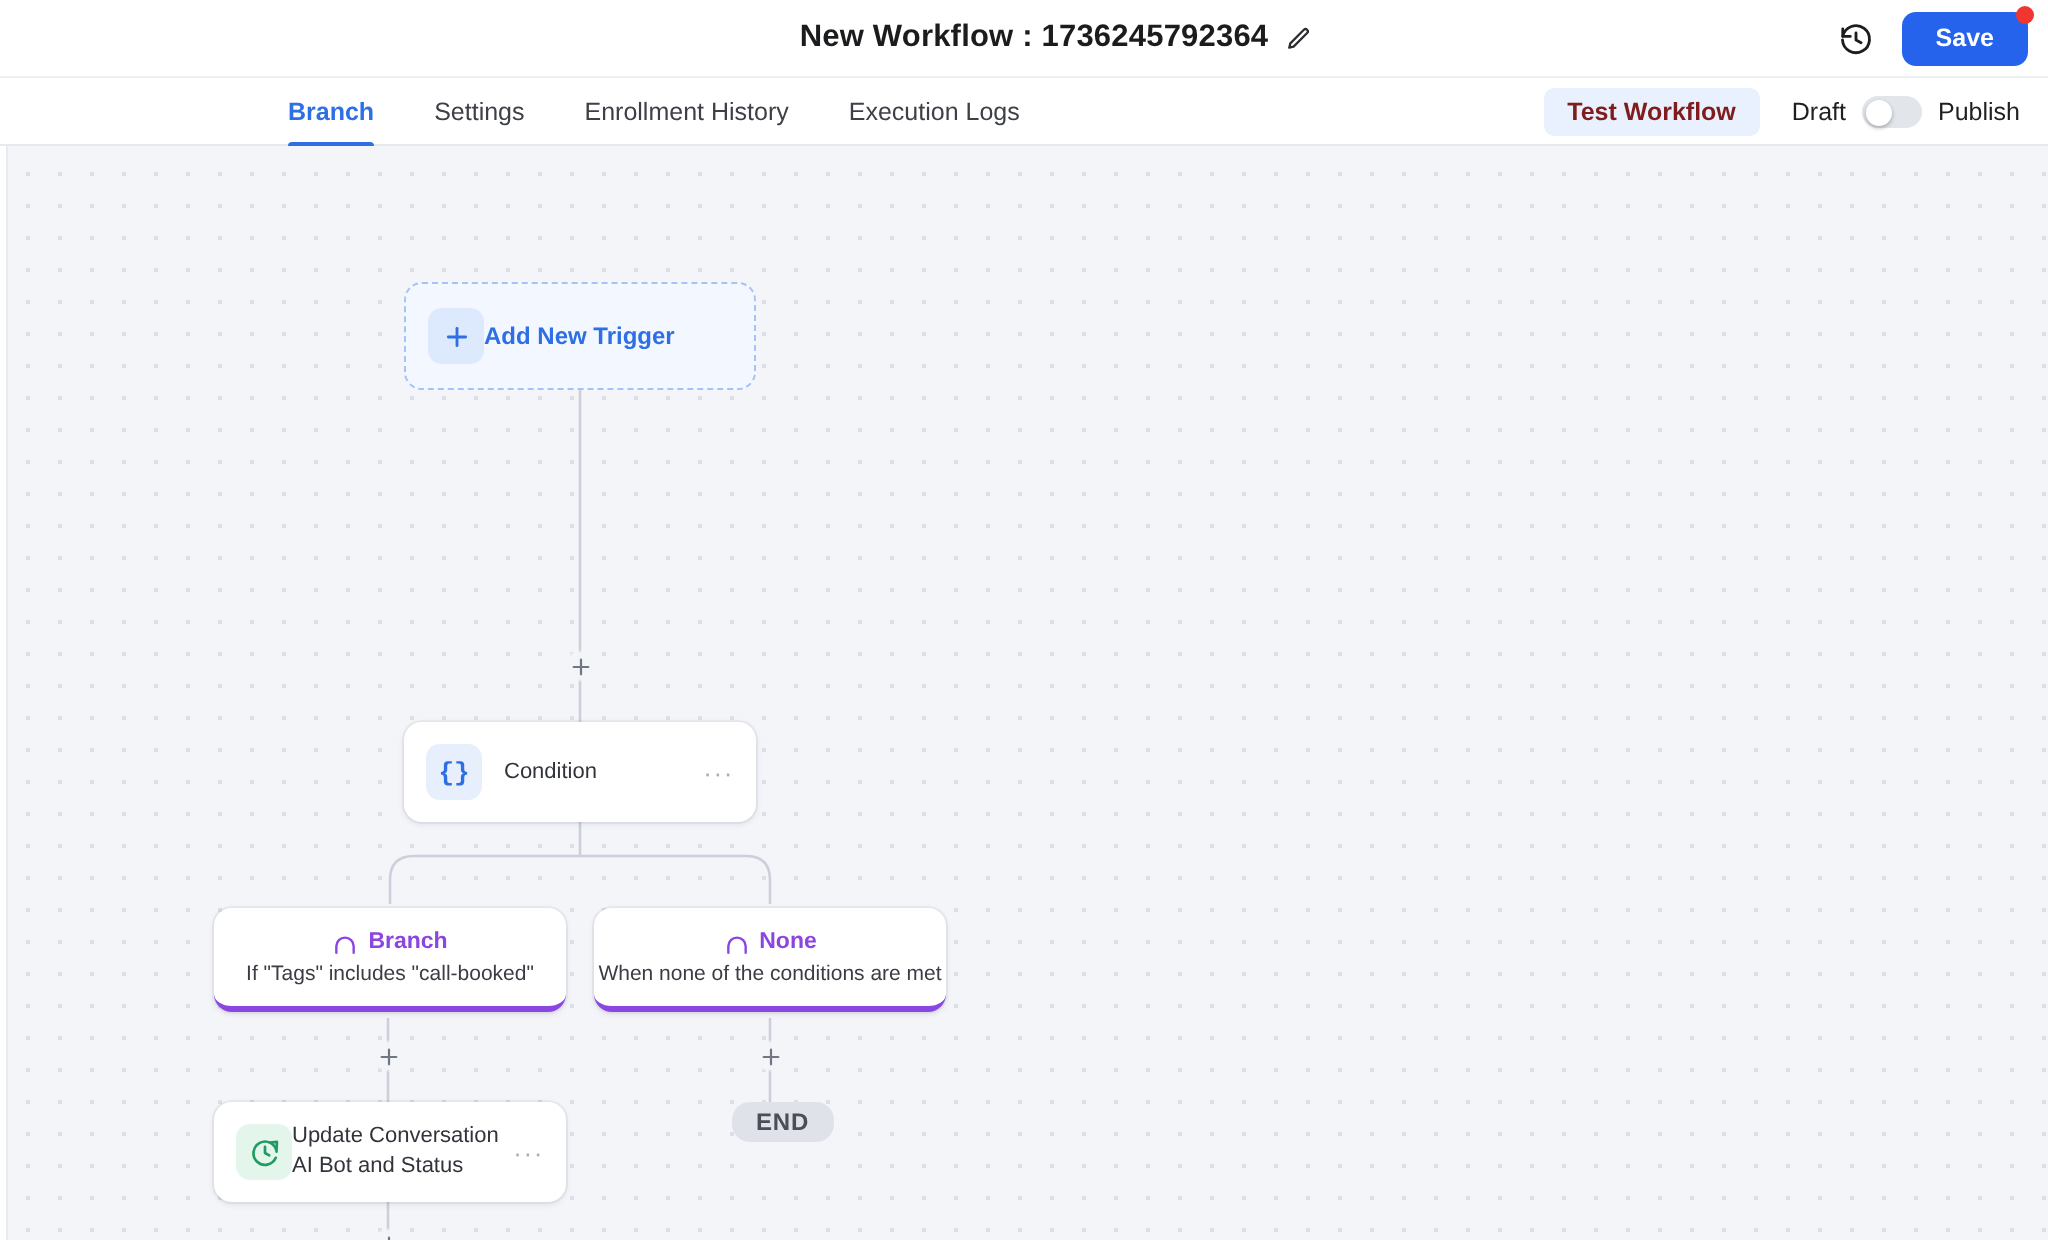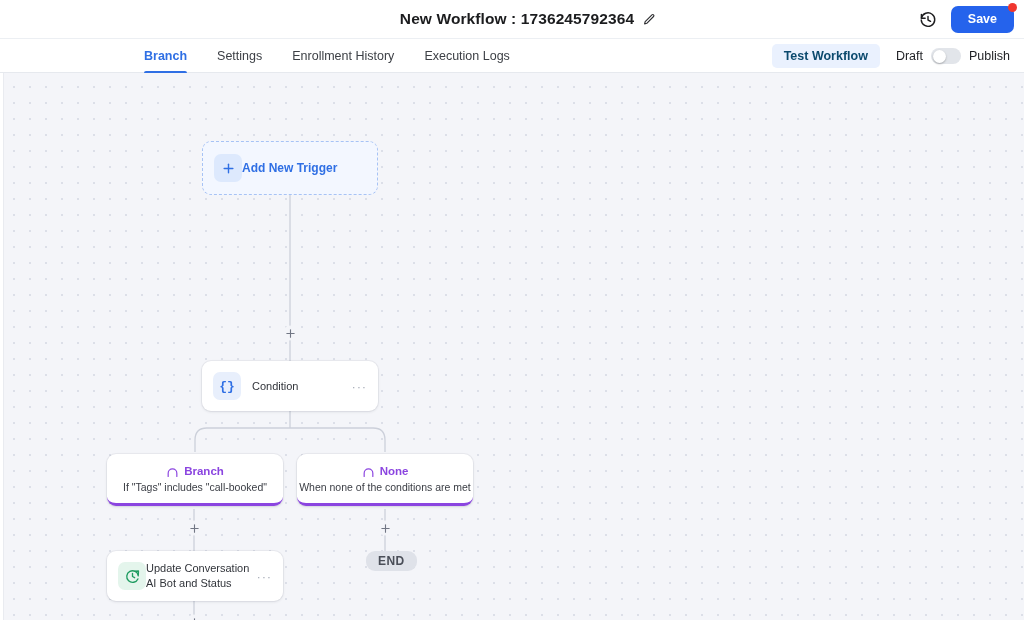--- a/index.html
+++ b/index.html
@@ -59,21 +59,21 @@
   .tab.active { color: #2f6fe4; font-weight: 600; }
   .tab.active::after {
     content: ""; position: absolute; left: 0; right: 0; bottom: 0;
     height: 2.5px; background: #2f6fe4; border-radius: 2px 2px 0 0;
   }
   .tabbar-right {
     position: absolute; right: 14px; top: 0; height: 34px;
     display: flex; align-items: center; gap: 16px;
   }
   .test-wf-btn {
-    background: #eaf1fe; color: #0c4a6e;
+    background: #eaf1fe; color: #7f1d1d;
     font-size: 12.5px; font-weight: 600;
     border: none; border-radius: 5px; padding: 6px 12px; cursor: pointer;
     font-family: "Liberation Sans", sans-serif; line-height: 1;
   }
   .publish-group { display: flex; align-items: center; gap: 8px; }
   .pg-label { font-size: 12.5px; color: #1f2024; white-space: nowrap; }
   .toggle {
     position: relative; width: 30px; height: 16px; border-radius: 9px;
     background: #e2e5ea; cursor: pointer; flex: none;
   }

